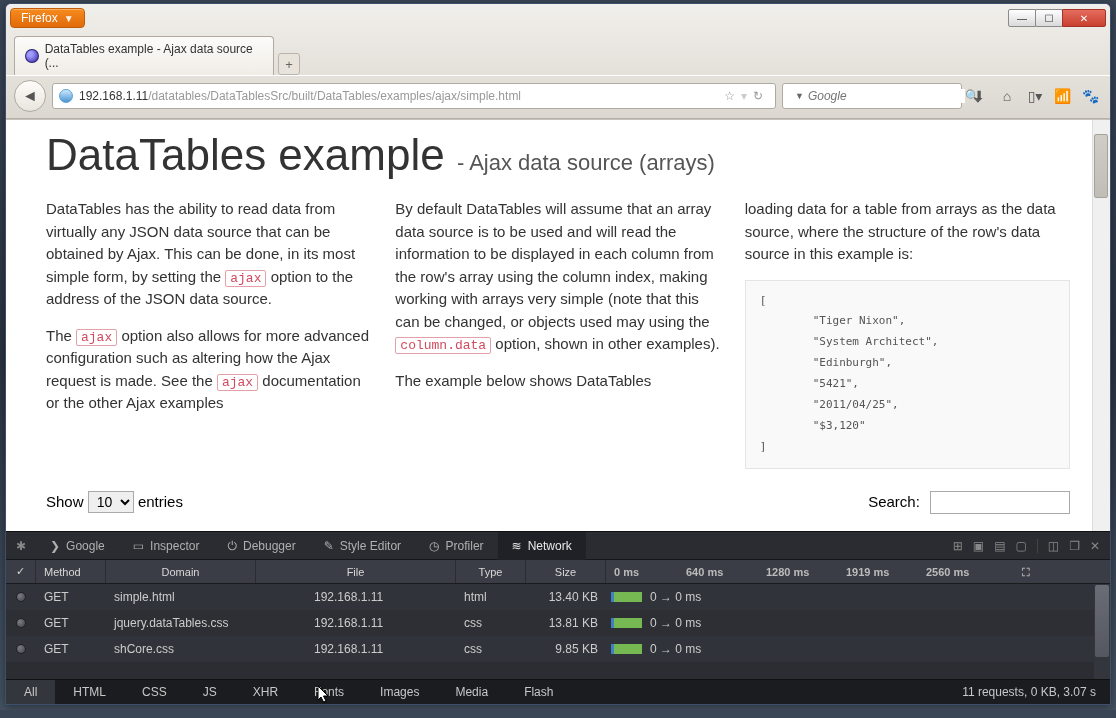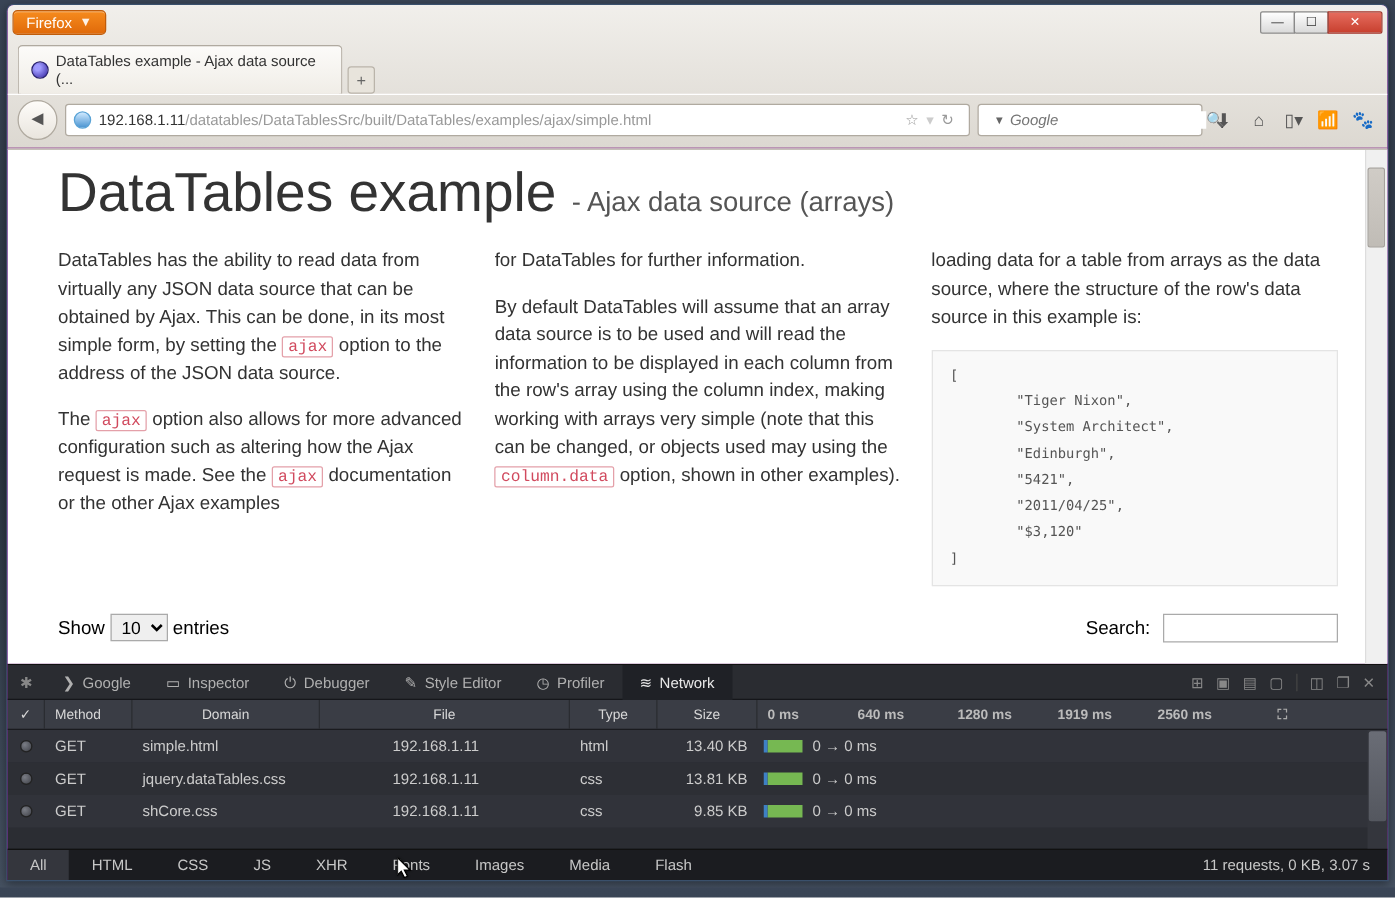--- a/index.html
+++ b/index.html
@@ -1,17 +1,17 @@
 <!DOCTYPE html>
 <html><head>
 <meta charset="utf-8">
 <style>
 * { box-sizing: border-box; margin: 0; padding: 0; }
 body { font-family: "Segoe UI", Arial, sans-serif; font-size: 14px; background: linear-gradient(180deg, #3a4556 0%, #2a3340 50%, #455161 100%); padding: 3px 5px 5px 5px; }
-.window { background: #a21caf; border: 1px solid #3a506b; border-radius: 6px 6px 0 0; box-shadow: 0 2px 8px rgba(0,0,0,.4); overflow: hidden; }
+.window { background: #f9a8d4; border: 1px solid #3a506b; border-radius: 6px 6px 0 0; box-shadow: 0 2px 8px rgba(0,0,0,.4); overflow: hidden; }
 .ff-top { background: linear-gradient(180deg, #f1efeb 0%, #dcd8d1 100%); border-bottom: 1px solid #b5b0a8; }
 .ff-appbar { display: flex; align-items: center; height: 28px; padding: 0 4px; }
 .ff-btn { display: inline-flex; align-items: center; gap: 6px; background: linear-gradient(180deg,#f68b1e,#e06a0a); color: #fff; font-size: 12px; padding: 2px 10px 2px 10px; border-radius: 4px; border: 1px solid #c05c0a; box-shadow: inset 0 1px 0 rgba(255,255,255,.3); }
 .ff-btn .chev { font-size: 10px; opacity: .9; }
 .ff-spacer { flex: 1; }
 .winbtns { display: flex; gap: 0; }
 .winbtn { width: 28px; height: 18px; display: flex; align-items: center; justify-content: center; background: linear-gradient(180deg,#fefefe,#dadada); border: 1px solid #8a8a8a; font-size: 10px; color: #333; border-radius: 2px; margin-left: -1px;}
 .winbtn:first-child { border-radius: 2px 0 0 2px; }
 .winbtn:last-child { border-radius: 0 2px 2px 0; }
 .winbtn.close { background: linear-gradient(180deg,#e56c5e,#c8402f); color: #fff; border-color: #a23328; width: 44px;}
@@ -145,22 +145,22 @@
       <h1 class="title">
         <span>DataTables example</span>
         <span class="sub">- Ajax data source (arrays)</span>
       </h1>
       <div class="cols">
         <div class="col">
           <p><span>DataTables has the ability to read data from virtually any JSON data source that can be obtained by Ajax. This can be done, in its most simple form, by setting the </span><code class="inline">ajax</code><span> option to the address of the JSON data source.</span></p>
           <p><span>The </span><code class="inline">ajax</code><span> option also allows for more advanced configuration such as altering how the Ajax request is made. See the </span><code class="inline">ajax</code><span> documentation or the other Ajax examples</span></p>
         </div>
         <div class="col">
-          <p>for DataTables for further information.</p>
           <p><span>By default DataTables will assume that an array data source is to be used and will read the information to be displayed in each column from the row's array using the column index, making working with arrays very simple (note that this can be changed, or objects used may using the </span><code class="inline">column.data</code><span> option, shown in other examples).</span></p>
+          <p>The example below shows DataTables</p>
         </div>
         <div class="col">
           <p>loading data for a table from arrays as the data source, where the structure of the row's data source in this example is:</p>
           <pre class="codeblock">[
         "Tiger Nixon",
         "System Architect",
         "Edinburgh",
         "5421",
         "2011/04/25",
         "$3,120"

